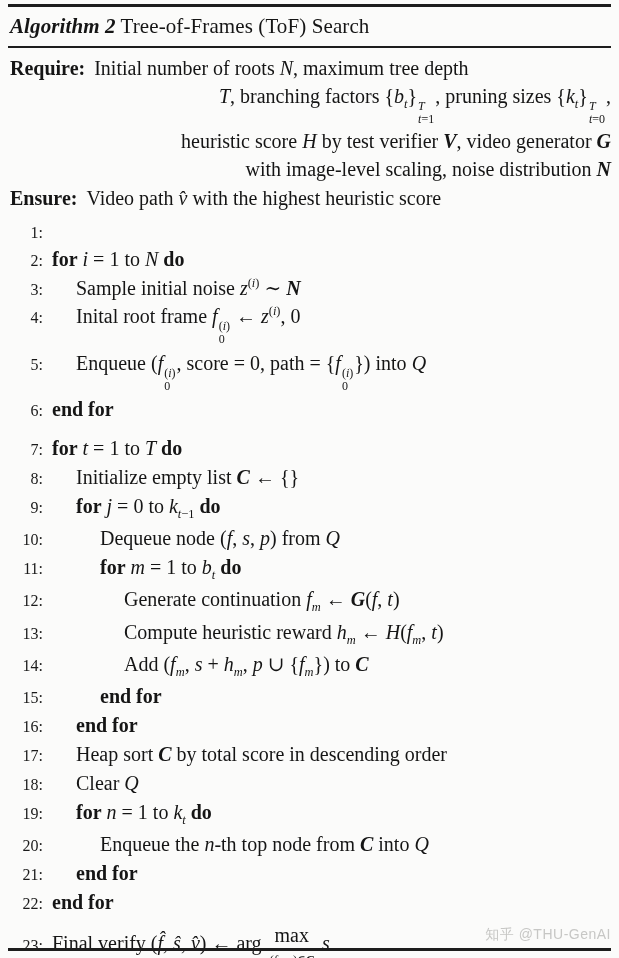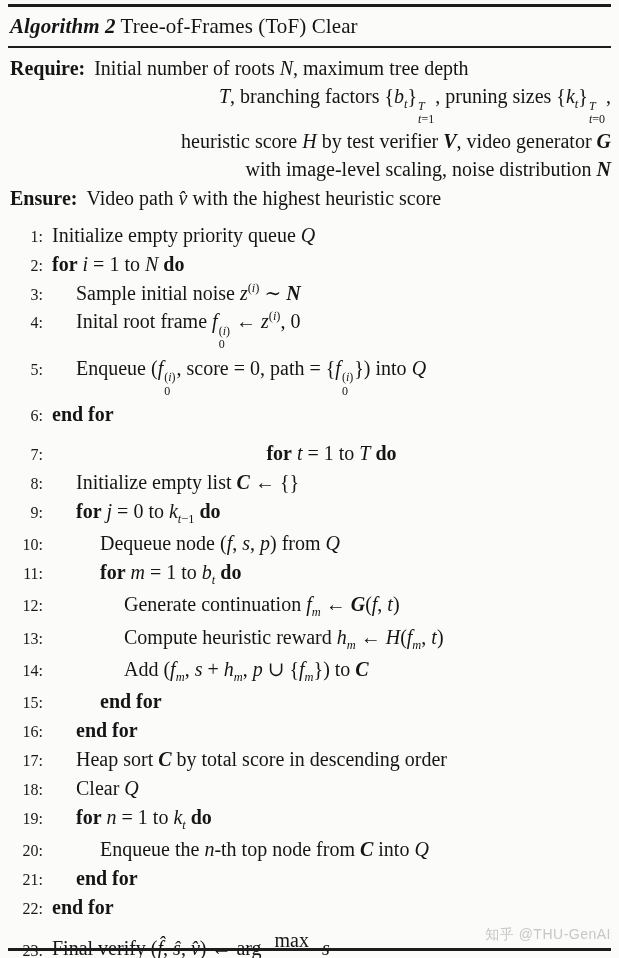--- a/index.html
+++ b/index.html
@@ -57,21 +57,21 @@
 </style>
 </head>
 <body>
 
 <div class="page">
 
   <div class="rule thick"></div>
 
   <div class="algo-title">
     <span class="kw">Algorithm 2</span>
-    <span>Tree-of-Frames (ToF) Clear</span>
+    <span>Tree-of-Frames (ToF) Search</span>
   </div>
 
   <div class="rule thin"></div>
 
   <div class="require">
     <div class="req-line first">
       <span class="lbl">Require:</span><span class="content">Initial number of roots <i>N</i>, maximum tree depth</span>
     </div>
     <div class="req-line cont content"><i>T</i>, branching factors {<i>b<sub>t</sub></i>}<span class="ss">
           <span><i>T</i></span>
@@ -84,21 +84,20 @@
     <div class="req-line cont content">with image-level scaling, noise distribution <span class="cal">N</span></div>
   </div>
 
   <div class="ensure">
     <span class="lbl">Ensure:</span><span class="content">Video path <i>v̂</i> with the highest heuristic score</span>
   </div>
 
   <div class="algo-body">
       <div class="line">
     <span class="num">1:</span>
-    <span class="content" style="padding-left: 0px;">Initialize empty priority queue <i>Q</i></span>
   </div>
       <div class="line">
     <span class="num">2:</span>
     <span class="content" style="padding-left: 0px;"><b>for</b> <i>i</i> = 1 to <i>N</i> <b>do</b></span>
   </div>
       <div class="line">
     <span class="num">3:</span>
     <span class="content" style="padding-left: 24px;">Sample initial noise <i>z</i><sup>(<i>i</i>)</sup> ∼ <span class="cal">N</span></span>
   </div>
       <div class="line">
@@ -117,21 +116,21 @@
             <span>(<i>i</i>)</span>
             <span>0</span>
           </span>}) into <i>Q</i></span>
   </div>
       <div class="line">
     <span class="num">6:</span>
     <span class="content" style="padding-left: 0px;"><b>end for</b></span>
   </div>
       <div class="line gap">
     <span class="num">7:</span>
-    <span class="content" style="padding-left: 0px; text-align: center;"><b>for</b> <i>t</i> = 1 to <i>T</i> <b>do</b></span>
+    <span class="content" style="padding-left: 0px;"><b>for</b> <i>t</i> = 1 to <i>T</i> <b>do</b></span>
   </div>
       <div class="line">
     <span class="num">8:</span>
     <span class="content" style="padding-left: 24px;">Initialize empty list <span class="cal">C</span> ← {}</span>
   </div>
       <div class="line">
     <span class="num">9:</span>
     <span class="content" style="padding-left: 24px;"><b>for</b> <i>j</i> = 0 to <i>k</i><sub><i>t</i>−1</sub> <b>do</b></span>
   </div>
       <div class="line">

